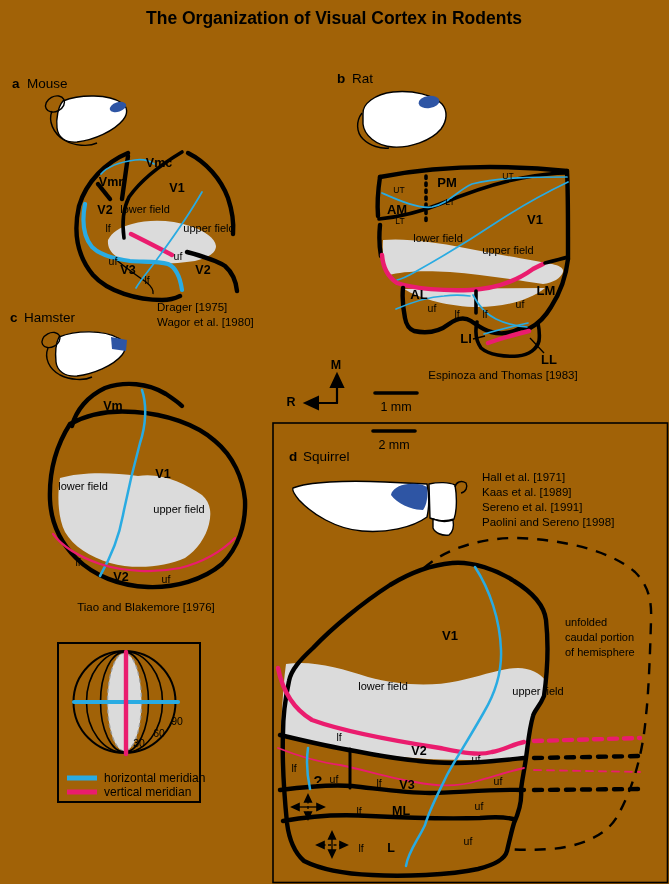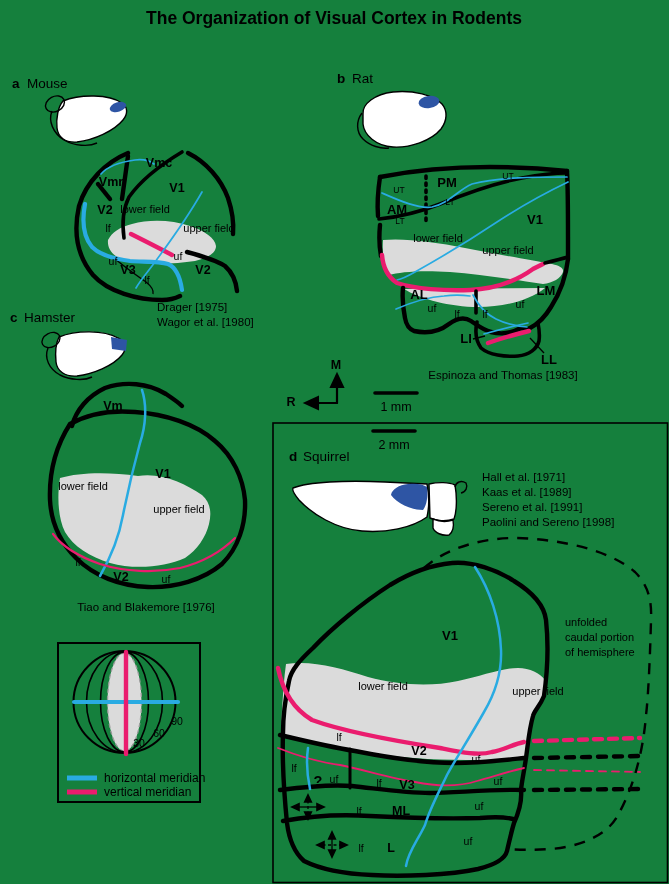--- a/index.html
+++ b/index.html
@@ -1,16 +1,16 @@
 <!DOCTYPE html>
 <html style="--hm: #29ABE2; --vm: #EA1C6E; --patch: #2E55A4; --shade: #DBDBDB;"><head>
 <meta charset="utf-8">
 <style>
   html,body{margin:0;padding:0;background:#fff;}
-  #fig{position:relative;width:669px;height:884px;background:#15803d;font-family:"Liberation Sans",sans-serif;}
+  #fig{position:relative;width:669px;height:884px;background:#a16207;font-family:"Liberation Sans",sans-serif;}
   svg{position:absolute;left:0;top:0;}
   
   .k4{stroke:#000;stroke-width:4.4;fill:none;stroke-linecap:round;}
   .k35{stroke:#000;stroke-width:3.6;fill:none;stroke-linecap:round;}
   .k3{stroke:#000;stroke-width:3;fill:none;stroke-linecap:round;}
   .k2{stroke:#000;stroke-width:2.2;fill:none;stroke-linecap:round;}
   .k1{stroke:#000;stroke-width:1.3;fill:none;}
   .sil{stroke:#000;stroke-width:1.4;fill:#fff;}
   .silo{stroke:#000;stroke-width:1.4;fill:none;}
   

